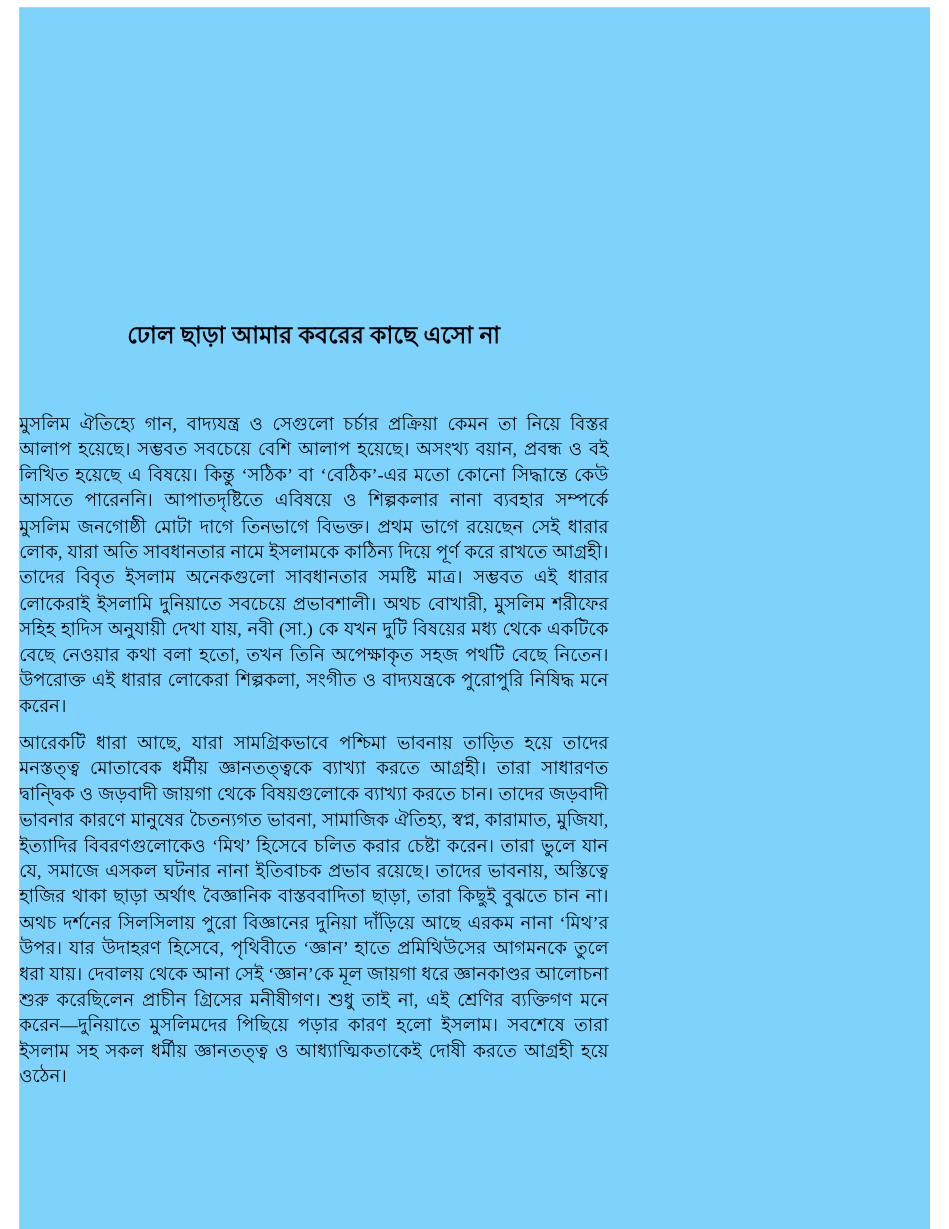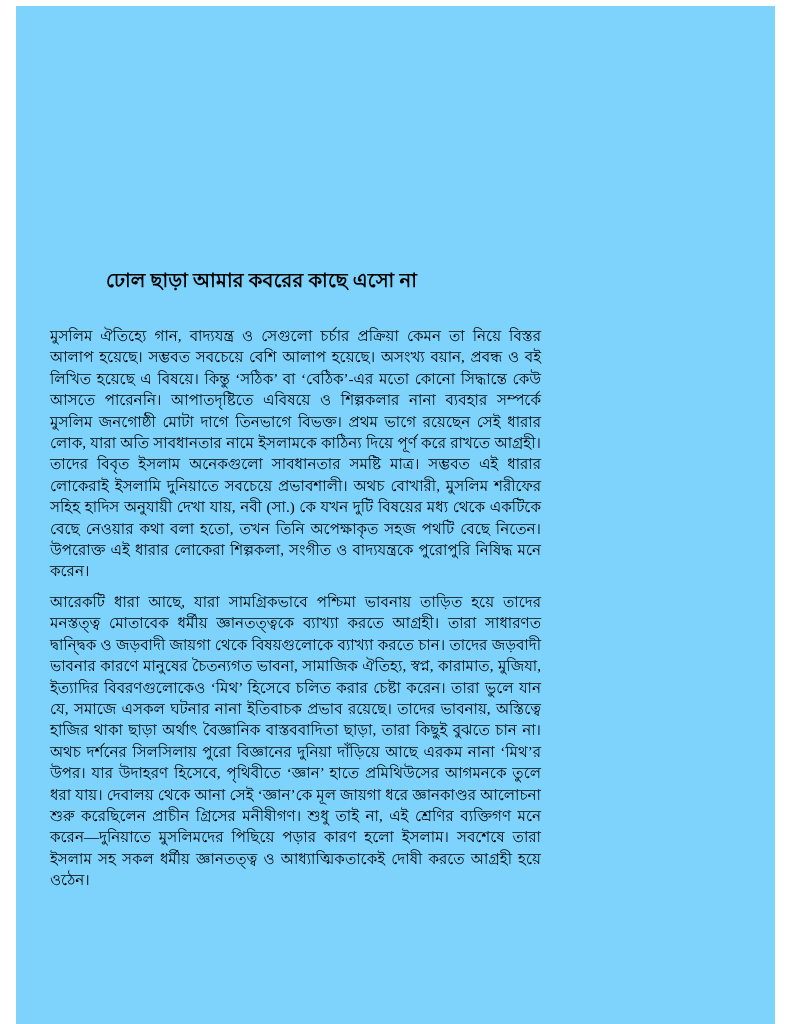--- a/index.html
+++ b/index.html
@@ -34,24 +34,23 @@
     letter-spacing: 0.2px;
     color: #000000;
     position: absolute;
     top: 262px;
     left: 0;
     width: 491px;
   }
 
   .body-block {
     position: absolute;
-    top: 320px;
+    top: 338px;
     left: 0;
     width: 491px;
-    padding-left: 34px;
   }
 
   .para {
     margin: 0 0 9px 0;
     padding: 0;
     font-size: 15.1px;
     line-height: 21.4px;
     text-align: justify;
     text-justify: inter-word;
     word-spacing: 0.2px;

